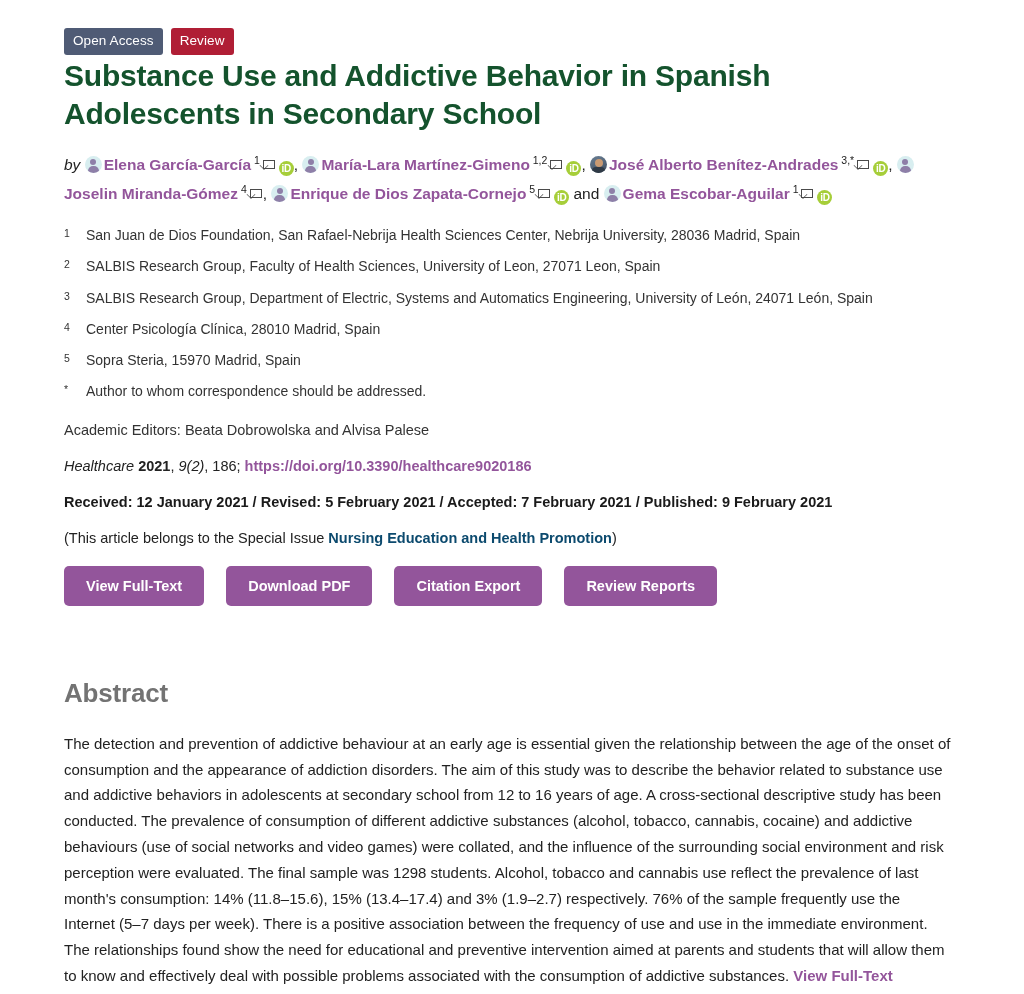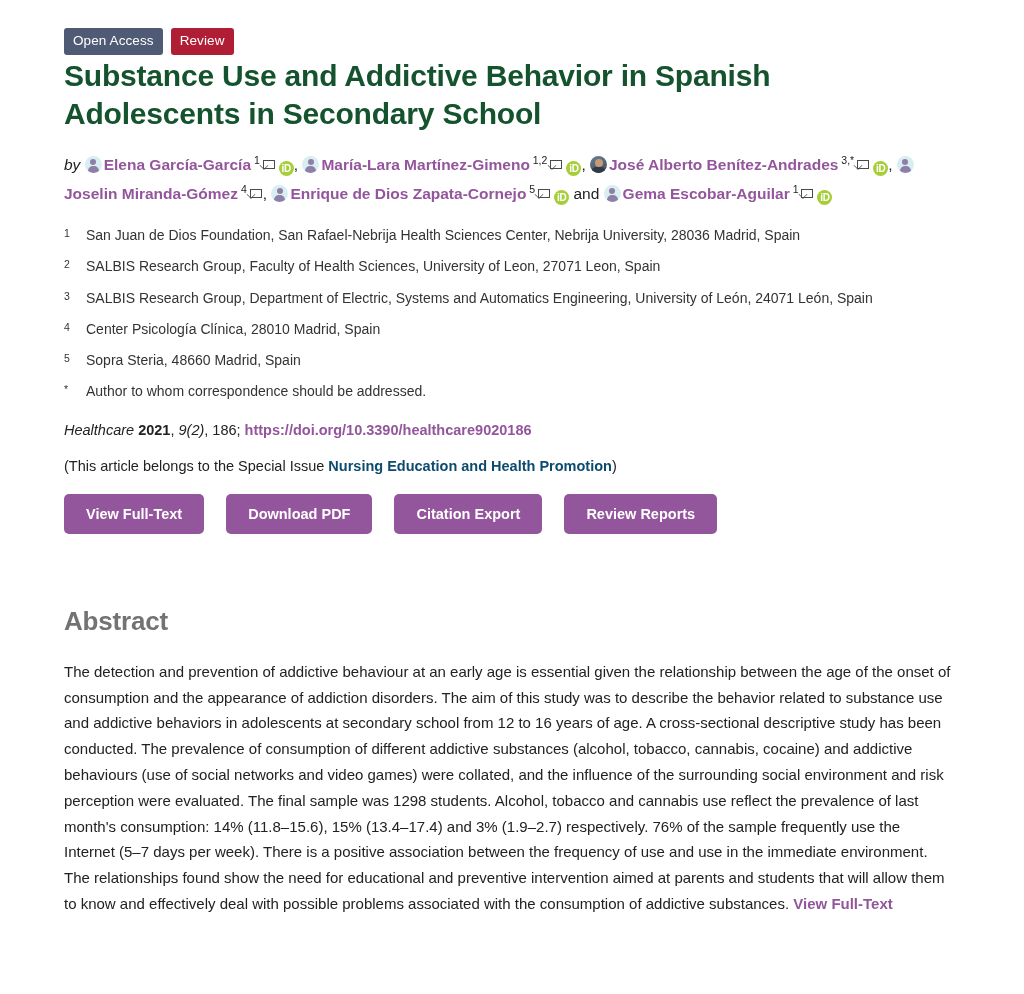--- a/index.html
+++ b/index.html
@@ -239,33 +239,35 @@
     <div class="aff-row">
       <sup class="aff-marker">3</sup>
       <span class="aff-text">SALBIS Research Group, Department of Electric, Systems and Automatics Engineering, University of León, 24071 León, Spain</span>
     </div>
     <div class="aff-row">
       <sup class="aff-marker">4</sup>
       <span class="aff-text">Center Psicología Clínica, 28010 Madrid, Spain</span>
     </div>
     <div class="aff-row">
       <sup class="aff-marker">5</sup>
-      <span class="aff-text">Sopra Steria, 48660 Madrid, Spain</span>
+      <span class="aff-text">Sopra Steria, 15970 Madrid, Spain</span>
     </div>
     <div class="aff-row">
       <sup class="aff-marker">*</sup>
       <span class="aff-text">Author to whom correspondence should be addressed.</span>
     </div>
   </div>
 
+  <div class="editors">Academic Editors: Beata Dobrowolska and Alvisa Palese</div>
 
   <div class="journal-line">
     <span class="jname">Healthcare</span><span>&nbsp;</span><span class="jyear">2021</span><span class="sep">, </span><span class="jvol">9(2)</span><span class="sep">, </span><span>186</span><span class="sep">; </span><a class="doi-link" href="#">https://doi.org/10.3390/healthcare9020186</a>
   </div>
 
+  <div class="dates">Received: 12 January 2021 / Revised: 5 February 2021 / Accepted: 7 February 2021 / Published: 9 February 2021</div>
 
   <div class="special-issue">
     <span>(This article belongs to the Special Issue </span><a class="si-link" href="#">Nursing Education and Health Promotion</a><span>)</span>
   </div>
 
   <div class="btn-row">
     <button class="btn">View Full-Text</button>
     <button class="btn">Download PDF</button>
     <button class="btn">Citation Export</button>
     <button class="btn">Review Reports</button>

